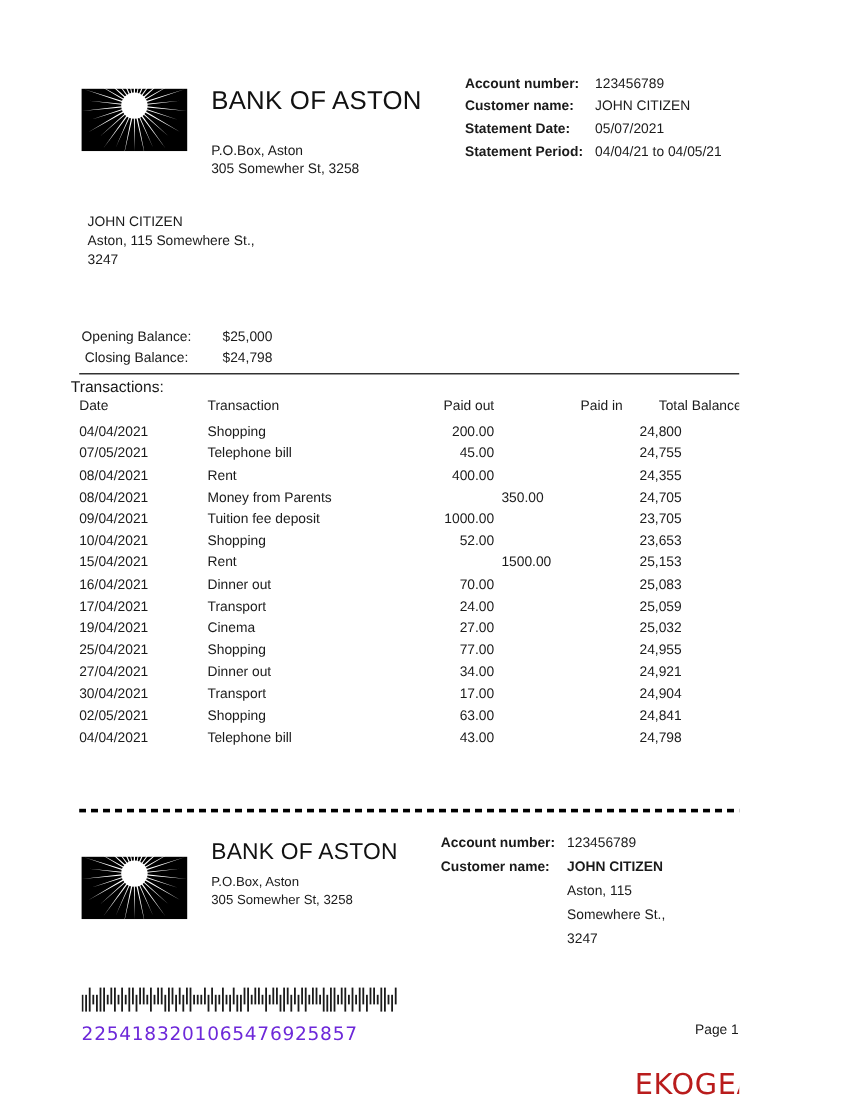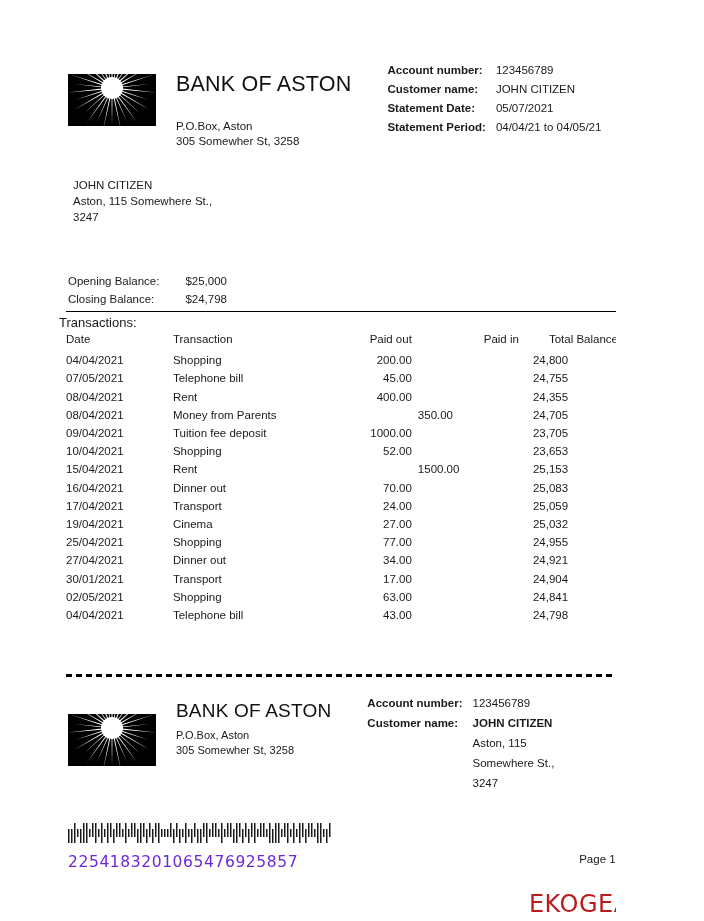--- a/index.html
+++ b/index.html
@@ -89,20 +89,21 @@
     position: absolute;
     left: 68px;
     top: 262px;
     font-size: 11.5px;
   }
   .balances table { border-collapse: collapse; }
   .balances td {
     padding: 0 0 4px 0;
     line-height: 14px;
     white-space: nowrap;
+    text-align: center;
   }
   .balances td.bl {
     padding-right: 26px;
   }
 
   .rule {
     position: absolute;
     left: 66px;
     top: 299px;
     width: 572px;
@@ -423,21 +424,21 @@
             <td class="c-bal">24,955</td>
           </tr>
           <tr>
             <td class="c-date">27/04/2021</td>
             <td class="c-txn">Dinner out</td>
             <td class="c-out">34.00</td>
             <td class="c-in"></td>
             <td class="c-bal">24,921</td>
           </tr>
           <tr>
-            <td class="c-date">30/01/2021</td>
+            <td class="c-date">30/04/2021</td>
             <td class="c-txn">Transport</td>
             <td class="c-out">17.00</td>
             <td class="c-in"></td>
             <td class="c-bal">24,904</td>
           </tr>
           <tr>
             <td class="c-date">02/05/2021</td>
             <td class="c-txn">Shopping</td>
             <td class="c-out">63.00</td>
             <td class="c-in"></td>

